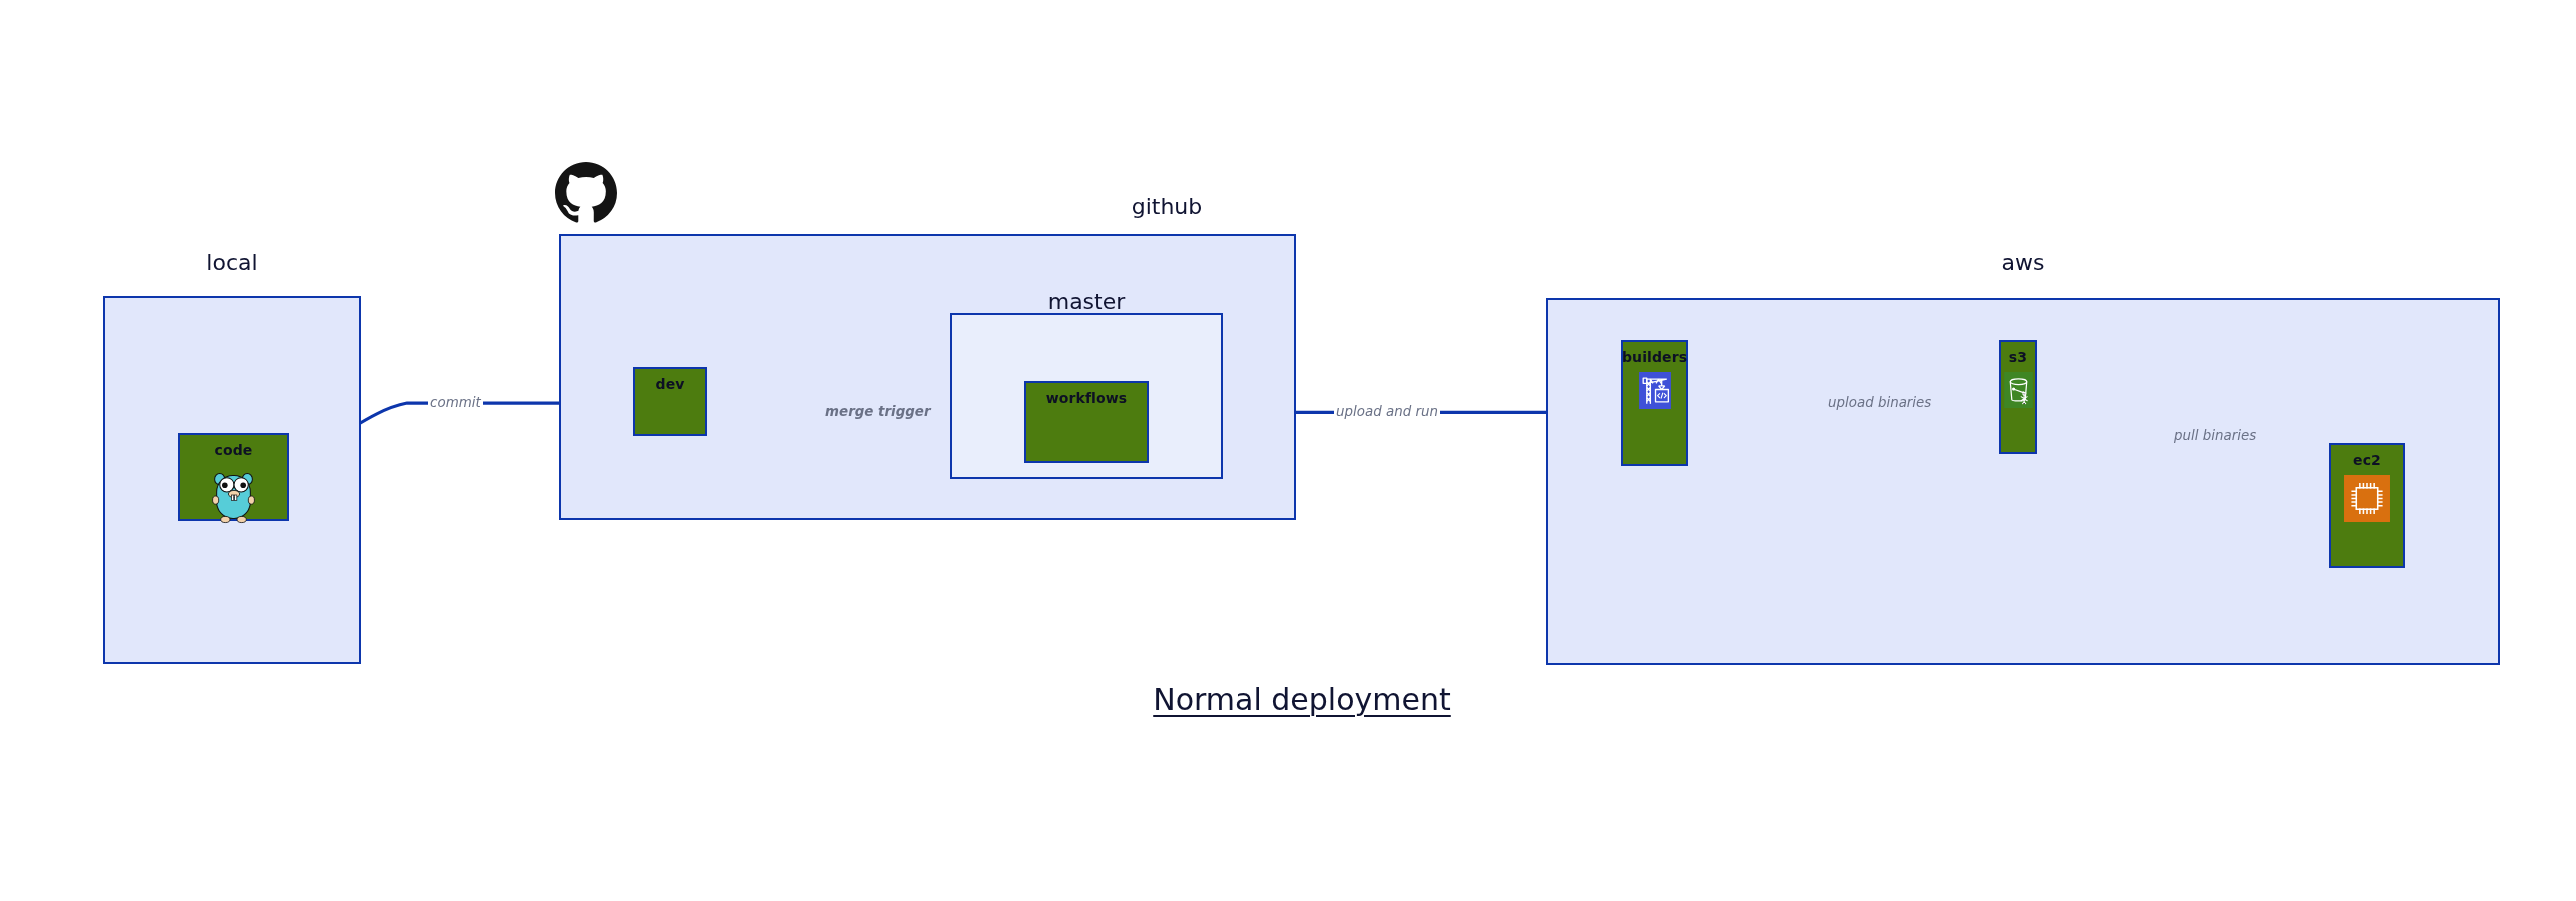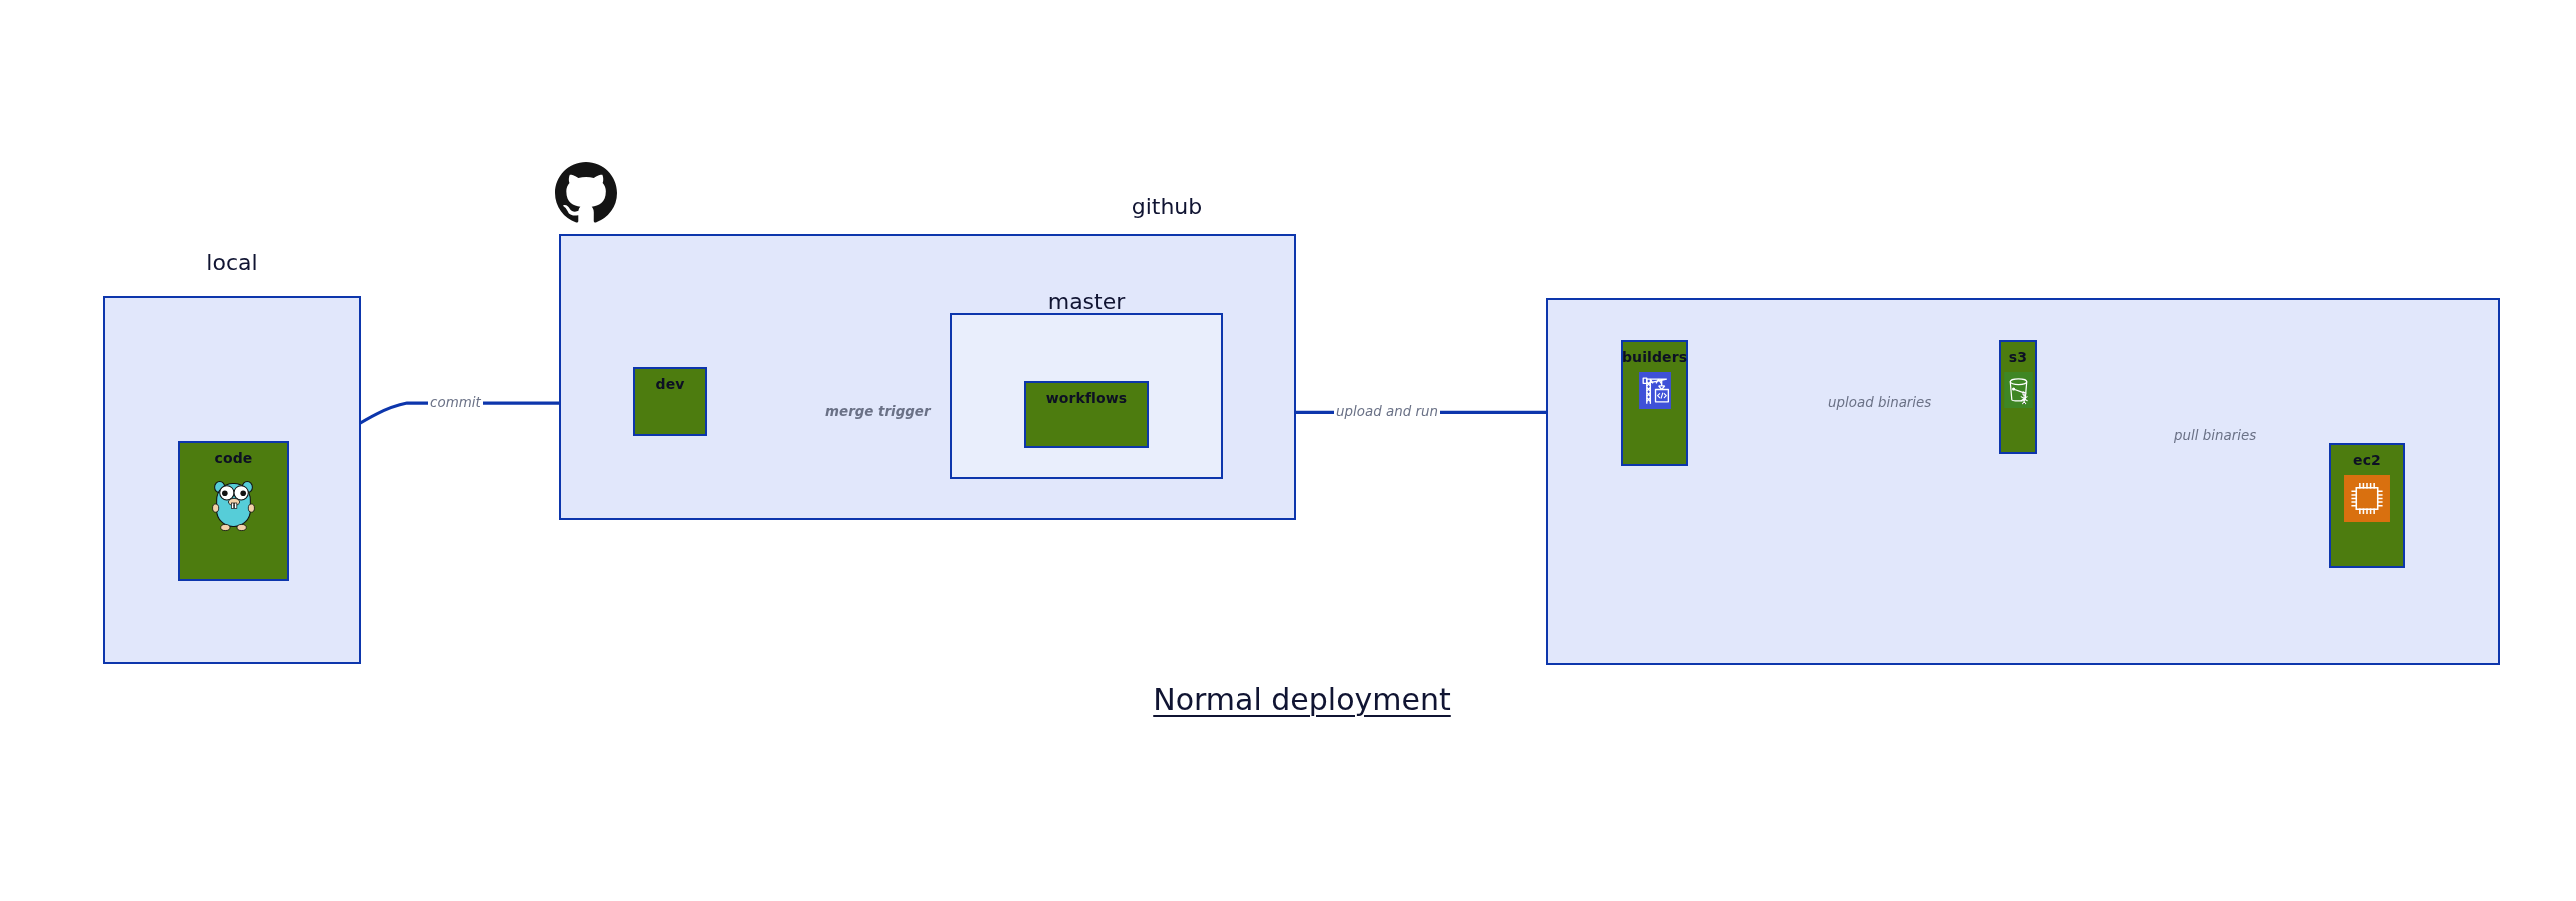--- a/index.html
+++ b/index.html
@@ -124,21 +124,21 @@
 
     <path d="M 3400,782 L 3880,782" fill="none" stroke="#0d36ac" stroke-width="6" marker-end="url(#ah)"></path>
 
     <path d="M 4075,778 C 4190,778 4210,840 4290,900 C 4360,950 4420,962 4486,966" fill="none" stroke="#0d36ac" stroke-width="6" marker-end="url(#ah)"></path>
   </svg>
 
   <div class="group-label" style="left:103px; top:252px; width:258px;">local</div>
 
   <div class="group" style="left:103px; top:296px; width:258px; height:368px;"></div>
 
-  <div class="node white" style="left:178px; top:433px; width:111px; height:140px;margin-top:8px;">
+  <div class="node white" style="left:178px; top:433px; width:111px; height:88px;">
     <div class="node-label">code</div>
     <div class="node-icon">
       <svg width="49" height="60" viewBox="0 0 96 116" xmlns="http://www.w3.org/2000/svg">
 
         <ellipse cx="21" cy="27" rx="10" ry="11" fill="#56cdd8" stroke="#111" stroke-width="2"></ellipse>
         <ellipse cx="75" cy="27" rx="10" ry="11" fill="#56cdd8" stroke="#111" stroke-width="2"></ellipse>
 
         <rect x="15" y="20" width="66" height="84" rx="32" fill="#56cdd8" stroke="#111" stroke-width="2"></rect>
 
         <ellipse cx="13" cy="68" rx="6" ry="8" fill="#f3d2aa" stroke="#111" stroke-width="1.6"></ellipse>
@@ -177,28 +177,29 @@
   <div class="group" style="left:559px; top:234px; width:737px; height:286px;"></div>
 
   <div class="node white" style="left:633px; top:367px; width:74px; height:69px;">
     <div class="node-label">dev</div>
   </div>
 
   <div class="group-label" style="left:950px; top:276px; width:273px;margin-top:15px;">master</div>
 
   <div class="group inner" style="left:950px; top:313px; width:273px; height:166px;"></div>
 
-  <div class="node white" style="left:1024px; top:381px; width:125px; height:67px;">
+  <div class="node white" style="left:1024px; top:381px; width:125px; height:82px;">
     <div class="node-label">workflows</div>
   </div>
 
   <div class="edge-label on-fill" style="left:823px; top:405px;font-weight:bold;">merge trigger</div>
 
   <div class="edge-label" style="left:1334px; top:405px;">upload and run</div>
 
+  <div class="group-label" style="left:1546px; top:252px; width:954px;">aws</div>
 
   <div class="group" style="left:1546px; top:298px; width:954px; height:367px;"></div>
 
   <div class="node" style="left:1621px; top:340px; width:67px; height:126px;">
     <div class="node-label">builders</div>
     <div class="node-icon">
       <svg width="32" height="37" viewBox="0 0 62 72" xmlns="http://www.w3.org/2000/svg">
         <rect width="62" height="72" fill="#3f51d8"></rect>
         <g fill="none" stroke="#ffffff" stroke-width="2.6" stroke-linejoin="round">
 

